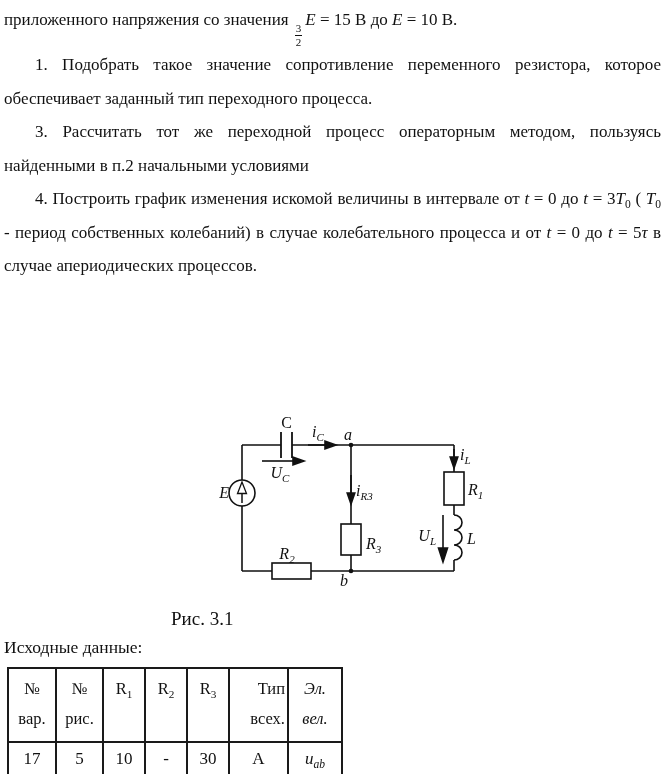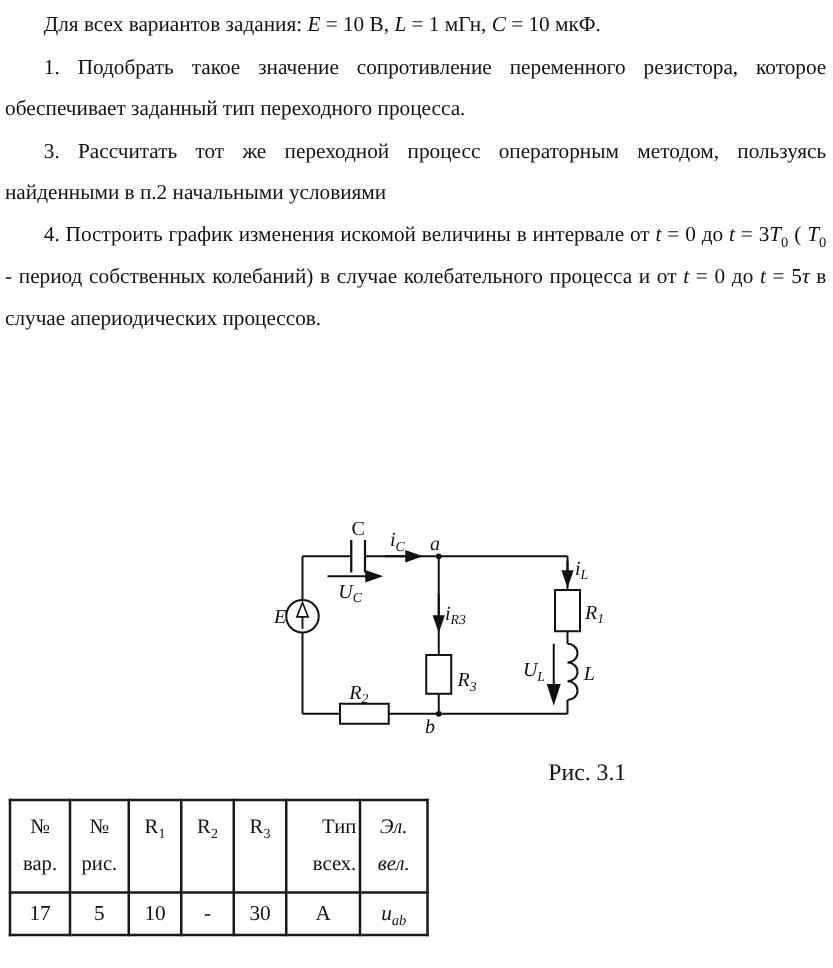--- a/index.html
+++ b/index.html
@@ -23,21 +23,21 @@
   }
   .frac .fnum{border-bottom:1px solid #111;padding:0 1px;}
   .frac .fden{padding:0 1px;}
   .circuit{margin:6px 0 0 180px;width:330px;}
   .circuit svg{display:block;}
   svg text{
     font-family:"Liberation Serif", serif;
     font-size:16px;fill:#111;
   }
   .fig-caption{
-    margin:1px 0 0 167px;width:330px;text-align:right;
+    margin:1px 0 0 167px;width:330px;text-align:left;
     font-size:19px;
   }
   .data-heading{margin:7px 0 0 0;font-size:17.5px;}
   table.vars{
     border-collapse:collapse;margin:9px 0 0 3px;
     table-layout:fixed;
   }
   table.vars th, table.vars td{
     border:2px solid #1a1a1a;text-align:center;
     font-weight:normal;background:#fff;
@@ -54,21 +54,24 @@
   table.vars th:nth-child(5){width:36px;}
   table.vars th:nth-child(6){width:53px;text-align:right;}
   table.vars th:nth-child(7){width:48px;font-style:italic;}
 </style>
 </head>
 <body>
 
 <div class="doc">
 
   <div class="textblock">
-      <p class="ind"><span>Для всех вариантов задания: </span><span class="it">E</span><span> = 10  В,  </span><span class="it">L</span><span> = 1 мГн,  </span><span class="it">C</span><span> = 10 мкФ.</span></p>
+      <p><span>приложенного напряжения со значения </span><span class="frac">
+          <span class="fnum">3</span>
+          <span class="fden">2</span>
+        </span><span class="it">E</span><span> = 15 В  до  </span><span class="it">E</span><span> = 10 В.</span></p>
       <p class="ind"><span>1. Подобрать такое значение сопротивление переменного резистора, которое обеспечивает заданный тип переходного процесса.</span></p>
       <p class="ind"><span>3. Рассчитать тот же переходной процесс операторным методом, пользуясь найденными в п.2 начальными условиями</span></p>
       <p class="ind"><span>4.  Построить график изменения искомой величины в интервале от </span><span class="it">t</span><span> = 0 до </span><span class="it">t</span><span> = 3</span><span class="it">T</span><span class="sub">0</span><span> ( </span><span class="it">T</span><span class="sub">0</span><span> - период собственных колебаний) в случае колебательного процесса и от </span><span class="it">t</span><span> = 0 до </span><span class="it">t</span><span> = 5</span><span class="it">τ</span><span> в случае апериодических процессов.</span></p>
     </div>
 
   <div class="circuit">
     <svg width="330" height="190" viewBox="0 0 330 190" xmlns="http://www.w3.org/2000/svg">
 
       <g stroke="#111" stroke-width="1.6" fill="none">
         <path d="M58,28 H97 M108,28 H270"></path>
@@ -114,20 +117,21 @@
       <text x="160" y="169" text-anchor="middle"><tspan font-style="italic">b</tspan></text>
       <text x="276" y="43"><tspan font-style="italic">i</tspan><tspan font-style="italic" dy="3.5" font-size="11">L</tspan></text>
       <text x="284" y="78"><tspan font-style="italic">R</tspan><tspan font-style="italic" dy="3.5" font-size="11">1</tspan></text>
       <text x="252" y="124" text-anchor="end"><tspan font-style="italic">U</tspan><tspan font-style="italic" dy="3.5" font-size="11">L</tspan></text>
       <text x="283" y="127"><tspan font-style="italic">L</tspan></text>
     </svg>
   </div>
 
   <div class="fig-caption">Рис. 3.1</div>
 
+  <div class="data-heading">Исходные данные:</div>
 
   <table class="vars">
     <thead>
       <tr>
           <th>
             <div><span>№</span></div>
             <div><span>вар.</span></div>
           </th>
           <th>
             <div><span>№</span></div>

